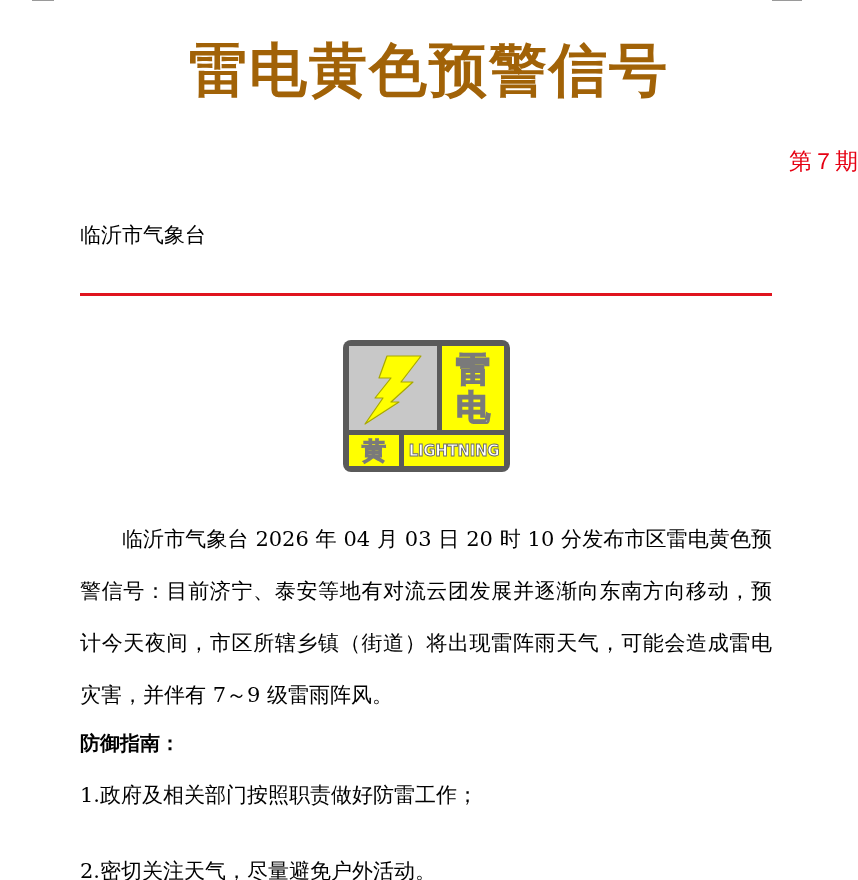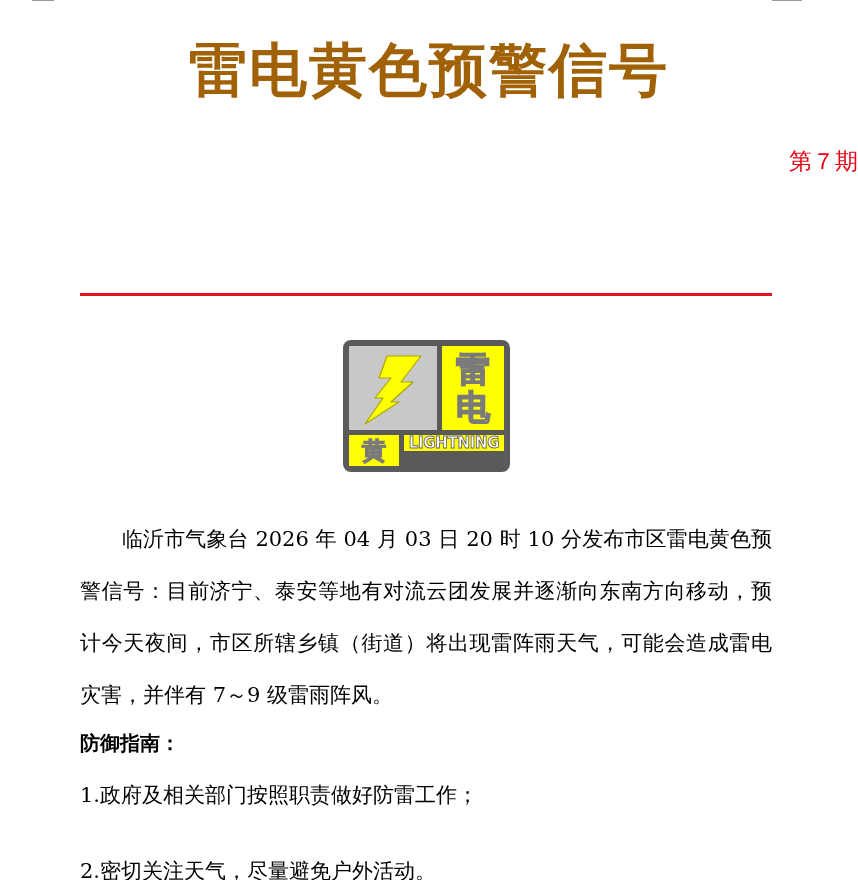--- a/index.html
+++ b/index.html
@@ -127,21 +127,21 @@
       font-family: "DejaVu Sans", "Liberation Sans", sans-serif;
       font-weight: bold;
       font-size: 24px;
       -webkit-text-stroke: 1.2px #7a7a7a;
     }
     .signal-icon .name-panel {
       position: absolute;
       left: 61px;
       top: 95px;
       width: 100px;
-      height: 16px;
+      height: 31px;
       background: #ffff00;
       display: flex;
       align-items: center;
       justify-content: center;
     }
     .signal-icon .name-panel span {
       color: #ffffff;
       font-family: "DejaVu Sans", "Liberation Sans", sans-serif;
       font-weight: bold;
       font-size: 15px;
@@ -185,20 +185,21 @@
 </head>
 <body>
 
 <div class="corner-mark left"></div>
 <div class="corner-mark right"></div>
 
 <div class="title">雷电黄色预警信号</div>
 <div class="issue">第７期</div>
 
 <div class="meta-row">
+  <span>临沂市气象台</span>
 </div>
 
 <div class="red-rule"></div>
 
 <div class="signal-icon">
   <div class="bolt-panel"></div>
   <svg width="64" height="76" viewBox="0 0 64 76">
     <polygon points="26,6 60,6 40,32 52,32 30,52 38,52 4,74 22,48 14,48 30,28 18,28" fill="#ffff00" stroke="#a8a800" stroke-width="1.2" stroke-linejoin="round"></polygon>
   </svg>
   <div class="char-panel">

